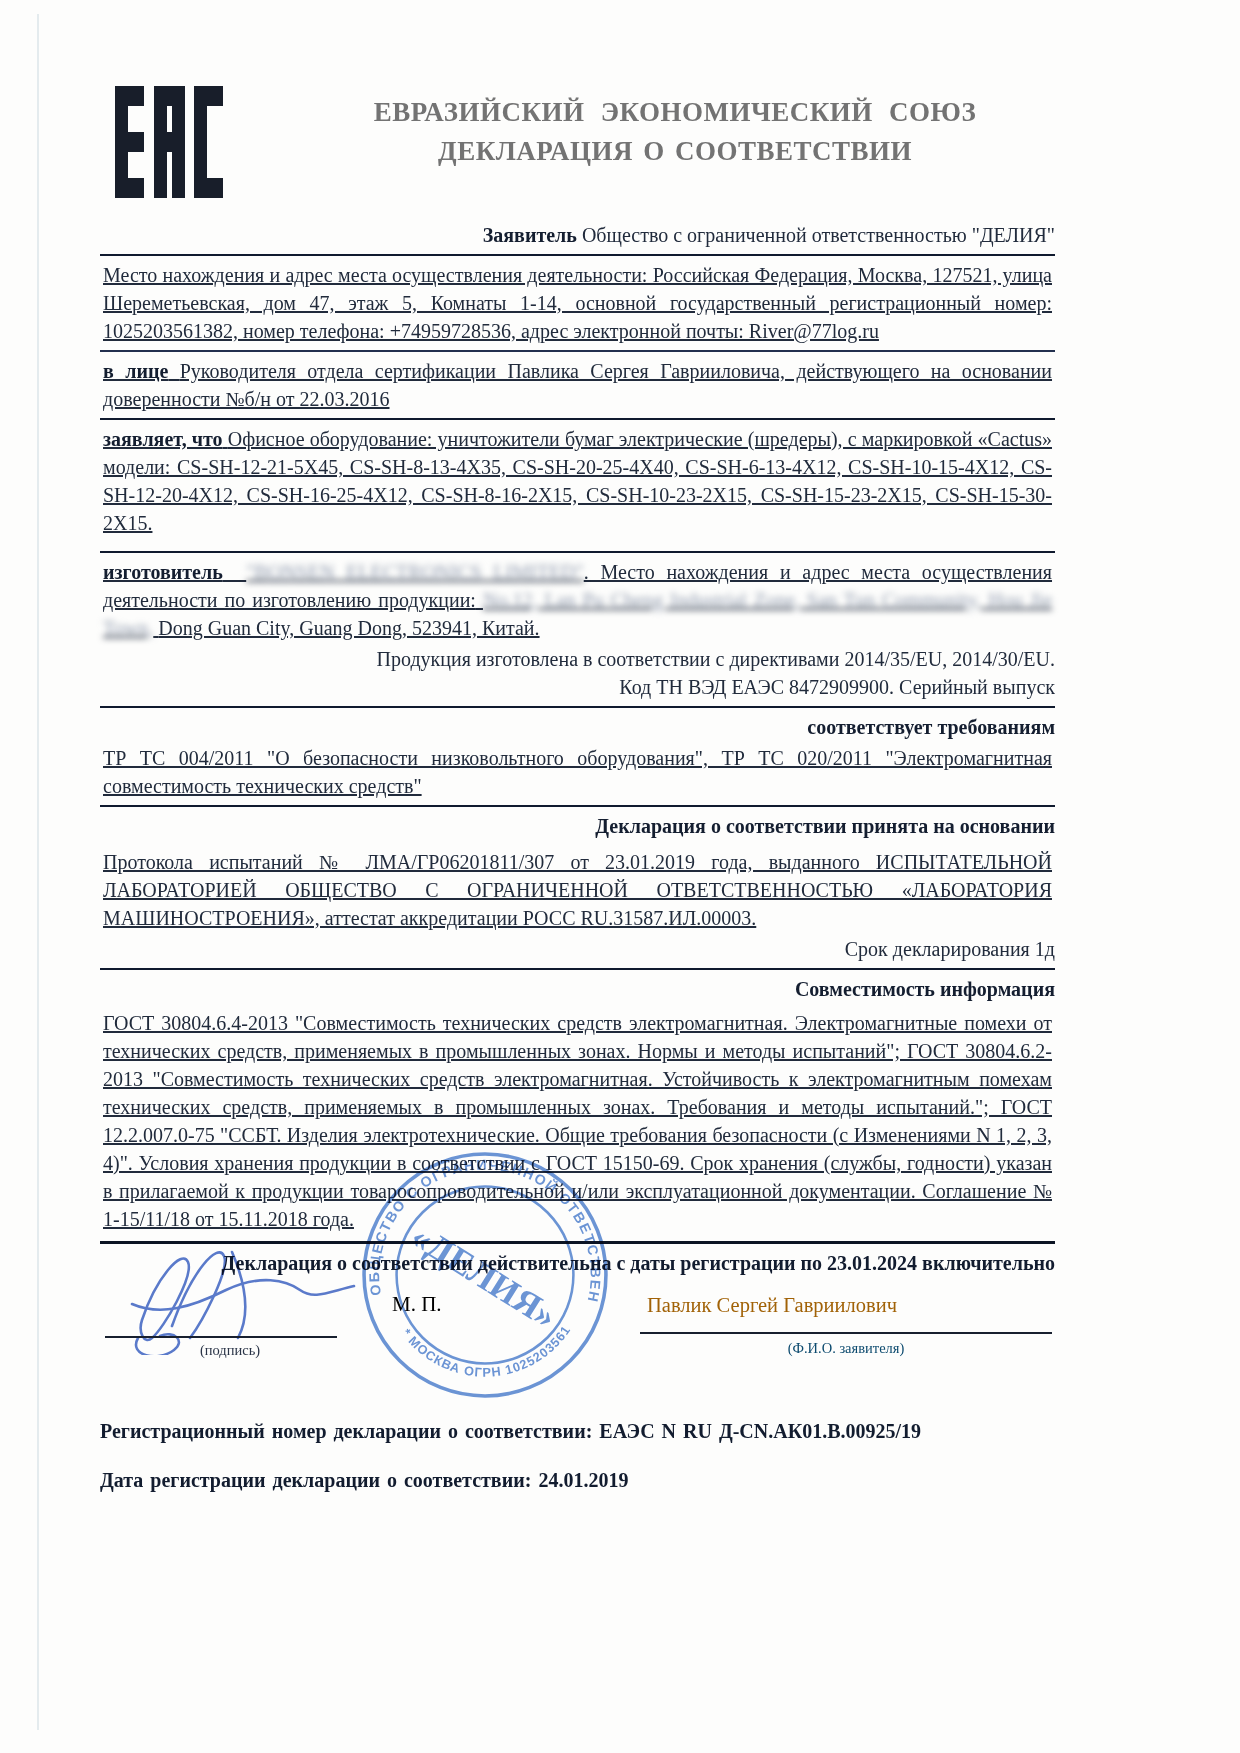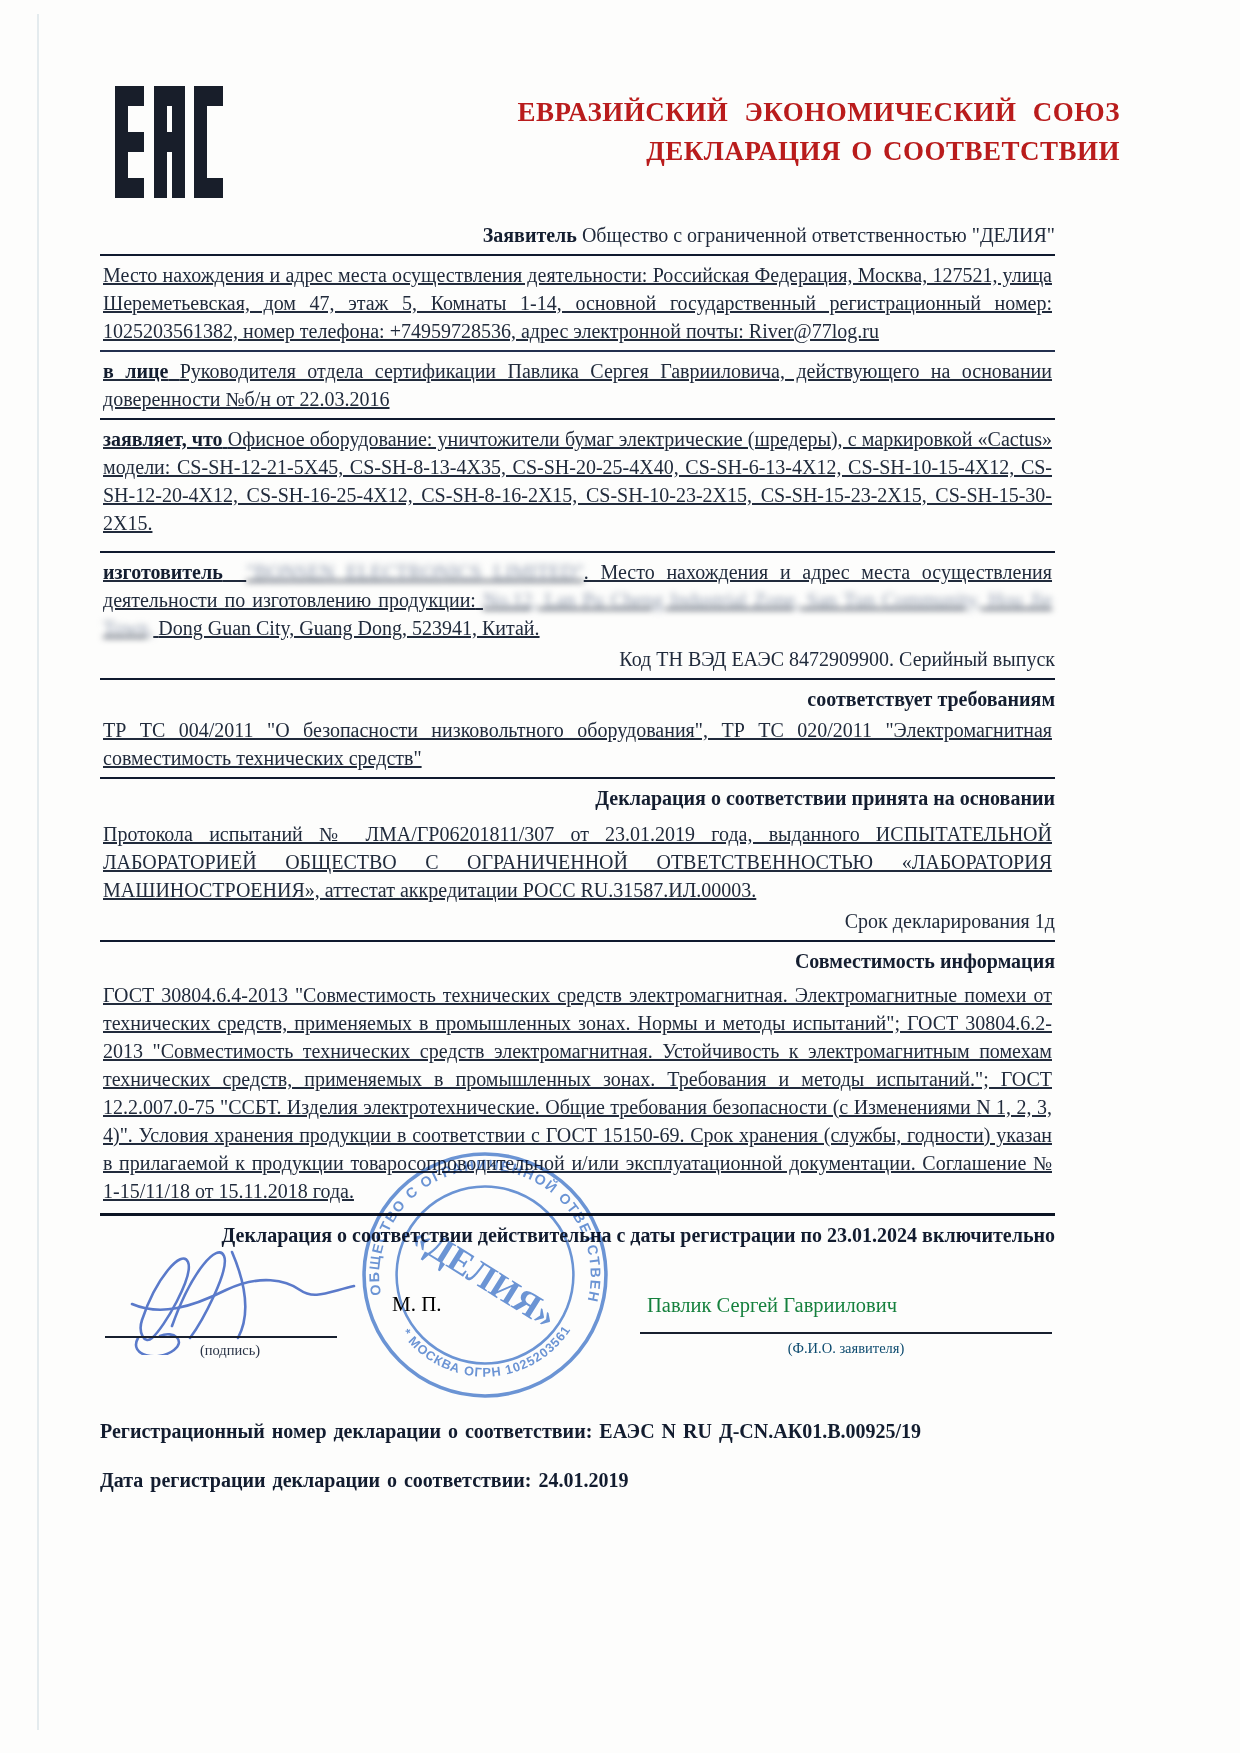--- a/index.html
+++ b/index.html
@@ -10,40 +10,40 @@
     background:#fdfdfc;
     font-family:"Liberation Serif", serif;
     color:#212b3c;
     overflow:hidden;
   }
   .scan-line{position:absolute;left:37px;top:14px;width:2px;height:1716px;background:#d9e2e8;opacity:.7;}
   
   .header{position:relative;padding-top:85px;height:120px;}
   .eac-logo{position:absolute;left:115px;top:85px;width:108px;height:114px;}
   .title-wrap{margin-left:230px;margin-right:120px;text-align:center;padding-top:8px;}
-  .title-line{font-weight:bold;font-size:27px;line-height:39px;color:#b91c1c;letter-spacing:.5px;text-align:right;}
+  .title-line{font-weight:bold;font-size:27px;line-height:39px;color:#737373;letter-spacing:.5px;}
   .title-line.l1{word-spacing:9px;}
   .title-line.l2{word-spacing:3px;}
   
   .content{margin:16px 185px 0 100px;font-size:20px;line-height:28px;}
   .p{margin:3px;text-align:justify;text-decoration:underline;}
   .p-left{margin:0;text-align:right;}
   .lbl{font-weight:bold;color:#141e30;}
   .rule{height:0;border-top:2px solid #23304e;margin:5px 0 5px 0;}
   .rule.dark{border-top:2.5px solid #101a2e;}
   .rule.thick{border-top:3px solid #0c1424;margin-top:8px;}
   .gap-top{margin-top:14px;}
   .redacted{filter:blur(3px);color:#8e99ac;}
   .validity{font-weight:bold;color:#121c2f;margin:4px 0 0 0;}
   
   .sig-svg{position:absolute;left:128px;top:1240px;width:235px;height:115px;mix-blend-mode:multiply;}
   .sig-line{position:absolute;left:105px;top:1336px;width:232px;border-top:2px solid #18202f;}
   .sig-caption{position:absolute;left:150px;top:1342px;width:160px;text-align:center;font-size:14.5px;color:#2a3447;}
   .mp-label{position:absolute;left:392px;top:1292px;font-size:21px;color:#000000;}
-  .fio-name{position:absolute;left:612px;top:1294px;width:320px;text-align:center;font-size:20.5px;color:#15803d;}
+  .fio-name{position:absolute;left:612px;top:1294px;width:320px;text-align:center;font-size:20.5px;color:#a16207;}
   .fio-line{position:absolute;left:640px;top:1332px;width:412px;border-top:2px solid #18202f;}
   .fio-caption{position:absolute;left:640px;top:1340px;width:412px;text-align:center;font-size:14.5px;color:#0c4a6e;}
   .stamp{position:absolute;left:360px;top:1150px;width:250px;height:250px;opacity:.78;mix-blend-mode:multiply;}
   
   .reg-block{position:absolute;left:100px;top:1420px;width:1000px;}
   .reg-line{font-weight:bold;font-size:20px;color:#121c2f;margin:0 0 26px 0;word-spacing:2px;}
 </style>
 </head>
 <body>
 
@@ -83,20 +83,21 @@
     <p class="p">Место нахождения и адрес места осуществления деятельности: Российская Федерация, Москва, 127521, улица Шереметьевская,  дом 47, этаж 5, Комнаты 1-14, основной государственный регистрационный номер: 1025203561382, номер телефона: +74959728536, адрес электронной почты: River@77log.ru</p>
     <div class="rule"></div>
 
     <p class="p"><span class="lbl">в лице</span> <span>Руководителя отдела сертификации  Павлика Сергея Гаврииловича, действующего на основании доверенности №б/н от 22.03.2016</span></p>
     <div class="rule dark"></div>
 
     <p class="p"><span class="lbl">заявляет, что</span> <span>Офисное оборудование: уничтожители бумаг электрические (шредеры), с маркировкой «Cactus»  модели: CS-SH-12-21-5X45, CS-SH-8-13-4X35, CS-SH-20-25-4X40, CS-SH-6-13-4X12, CS-SH-10-15-4X12, CS-SH-12-20-4X12, CS-SH-16-25-4X12, CS-SH-8-16-2X15, CS-SH-10-23-2X15, CS-SH-15-23-2X15, CS-SH-15-30-2X15.</span></p>
     <div class="rule dark gap-top"></div>
 
     <p class="p"><span class="lbl">изготовитель</span>&nbsp; <span class="redacted">"BONSEN ELECTRONICS LIMITED"</span><span>. Место нахождения и адрес места осуществления деятельности  по  изготовлению  продукции:</span> <span class="redacted">No.12, Lan Pu Cheng Industrial Zone, San Tun Community, Hou Jie Town,</span> <span>Dong Guan City, Guang Dong, 523941, Китай.</span></p>
+    <p class="p-left">Продукция изготовлена в соответствии с директивами 2014/35/EU, 2014/30/EU.</p>
     <p class="p-left">Код ТН ВЭД ЕАЭС 8472909900. Серийный выпуск</p>
     <div class="rule dark"></div>
 
     <p class="p-left lbl">соответствует требованиям</p>
     <p class="p">ТР ТС 004/2011 "О безопасности низковольтного оборудования", ТР ТС 020/2011 "Электромагнитная совместимость технических средств"</p>
     <div class="rule dark"></div>
 
     <p class="p-left lbl" style="margin-bottom:8px;">Декларация о соответствии принята на основании</p>
     <p class="p">Протокола испытаний № ЛМА/ГР06201811/307 от 23.01.2019 года, выданного ИСПЫТАТЕЛЬНОЙ ЛАБОРАТОРИЕЙ ОБЩЕСТВО С ОГРАНИЧЕННОЙ ОТВЕТСТВЕННОСТЬЮ «ЛАБОРАТОРИЯ МАШИНОСТРОЕНИЯ»,  аттестат аккредитации РОСС RU.31587.ИЛ.00003.</p>
     <p class="p-left">Срок декларирования 1д</p>

